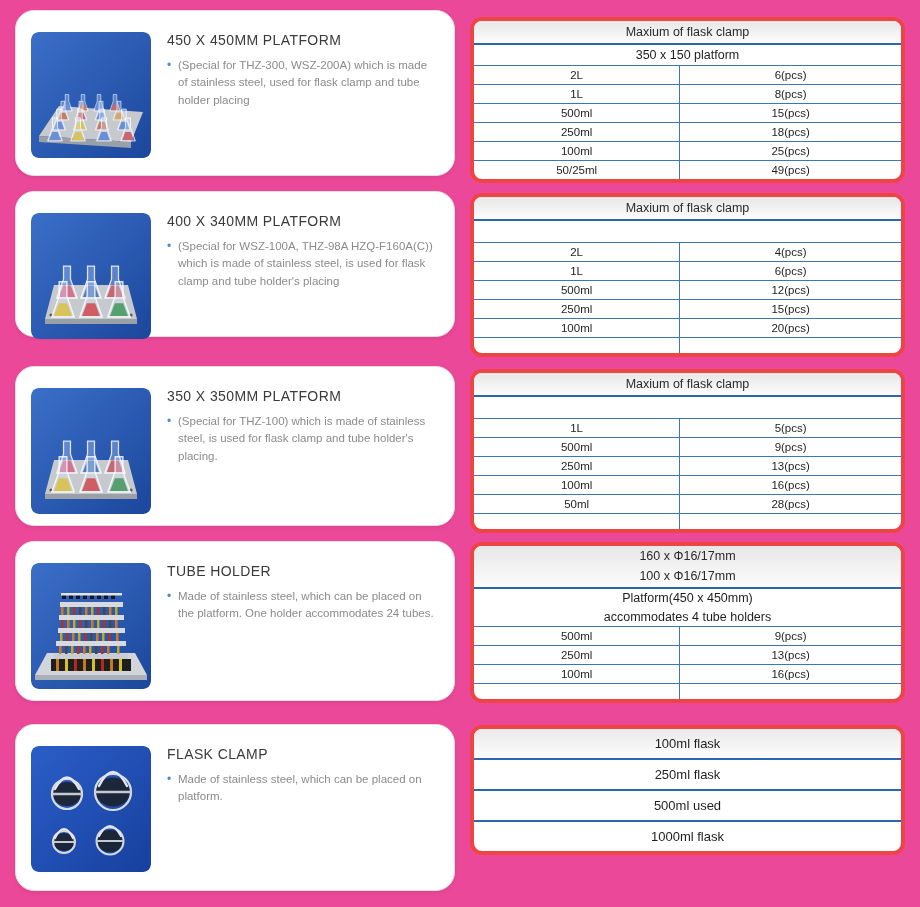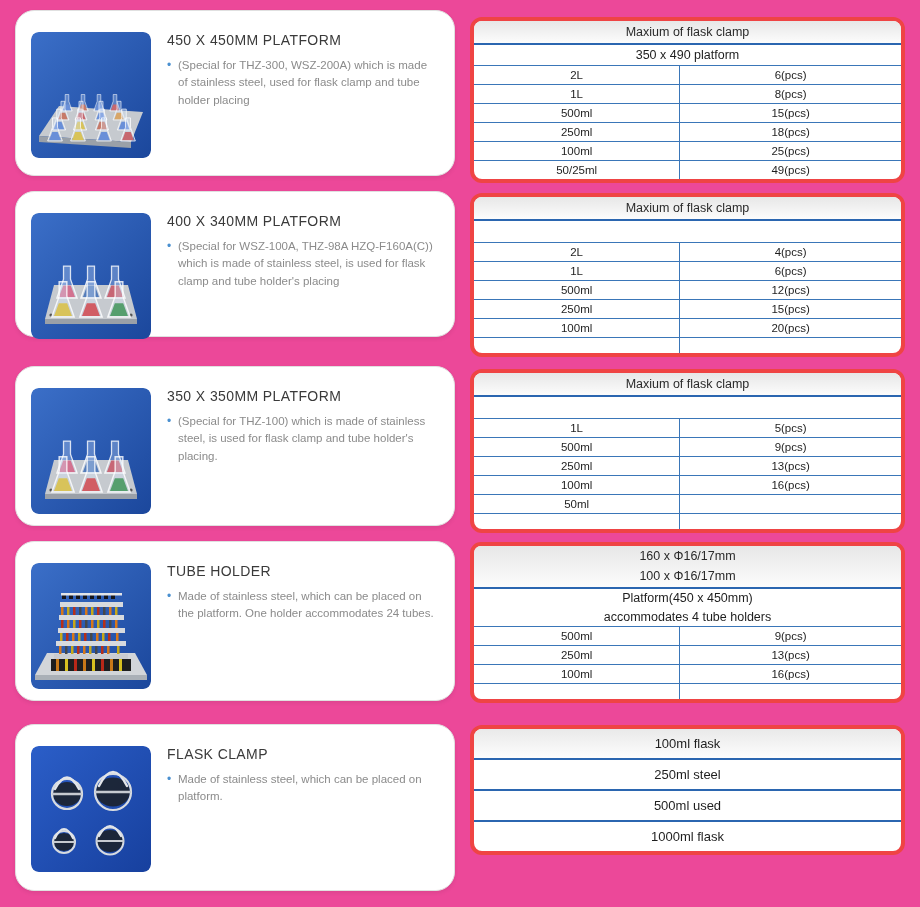--- a/index.html
+++ b/index.html
@@ -18,21 +18,21 @@
   .photo svg { display:block; }
   .cardtext { margin:21px 14px 0 16px; width:272px; }
   .cardtitle { font-size:14px; color:#3a3a3a; letter-spacing:0.4px; margin-bottom:9px; }
   .carddesc { position:relative; font-size:11.5px; color:#8b8b8b; line-height:1.5; padding-left:11px; }
   .bullet { position:absolute; left:0; top:-1px; color:#4a90d0; font-size:12px; }
 
   
   .tablebox { width:435px; margin-left:15px; background:#fff; border:4px solid #ef4444;
               border-radius:12px; overflow:hidden; box-sizing:border-box; color:#1e1e1e; }
   .row1 .tablebox { margin-top:7px; } .row2 .tablebox { margin-top:2px; }
-  .row3 .tablebox { margin-top:3px; } .row4 .tablebox { margin-top:1px;border-radius:11px; }
+  .row3 .tablebox { margin-top:3px; } .row4 .tablebox { margin-top:1px; }
   .row5 .tablebox { margin-top:1px; }
   .thead { background:linear-gradient(#e7e7e7,#fcfcfc); border-bottom:2px solid #2b66b0;
            display:flex; flex-direction:column; align-items:center; justify-content:center;
            font-size:12.5px; color:#2a2a2a; }
   .thead.single { height:22px; }
   .thead.double { height:41px; line-height:1.55; }
   .tsub { display:flex; flex-direction:column; align-items:center; justify-content:center;
           font-size:12.5px; border-bottom:1px solid #3a76b8; }
   .tsub.single { height:20px; }
   .tsub.blank  { height:21px; }
@@ -144,21 +144,21 @@
       <div class="cardtext">
         <div class="cardtitle">450 X 450MM PLATFORM</div>
         <div class="carddesc">
           <span class="bullet">•</span>
           <span>(Special for THZ-300, WSZ-200A) which is made of stainless steel, used for flask clamp and tube holder placing</span>
         </div>
       </div>
     </div>
     <div class="tablebox">
       <div class="thead single">Maxium of flask clamp</div>
-      <div class="tsub single">350 x 490 platform</div>
+      <div class="tsub single">350 x 150 platform</div>
       <div class="trow">
         <div class="tcell-l">2L</div>
         <div class="tcell-r">6(pcs)</div>
       </div>
       <div class="trow">
         <div class="tcell-l">1L</div>
         <div class="tcell-r">8(pcs)</div>
       </div>
       <div class="trow">
         <div class="tcell-l">500ml</div>
@@ -333,20 +333,21 @@
       <div class="trow">
         <div class="tcell-l">250ml</div>
         <div class="tcell-r">13(pcs)</div>
       </div>
       <div class="trow">
         <div class="tcell-l">100ml</div>
         <div class="tcell-r">16(pcs)</div>
       </div>
       <div class="trow">
         <div class="tcell-l">50ml</div>
+        <div class="tcell-r">28(pcs)</div>
       </div>
       <div class="trow empty">
         <div class="tcell-l"></div>
         <div class="tcell-r"></div>
       </div>
     </div>
   </div>
 
   <div class="row row4">
     <div class="card">
@@ -501,19 +502,19 @@
       <div class="cardtext">
         <div class="cardtitle">FLASK CLAMP</div>
         <div class="carddesc">
           <span class="bullet">•</span>
           <span>Made of stainless steel, which can be placed on platform.</span>
         </div>
       </div>
     </div>
     <div class="tablebox">
       <div class="t5row first">100ml flask</div>
-      <div class="t5row">250ml steel</div>
+      <div class="t5row">250ml flask</div>
       <div class="t5row">500ml used</div>
       <div class="t5row">1000ml flask</div>
     </div>
   </div>
 
 </div>
 
 </body></html>

